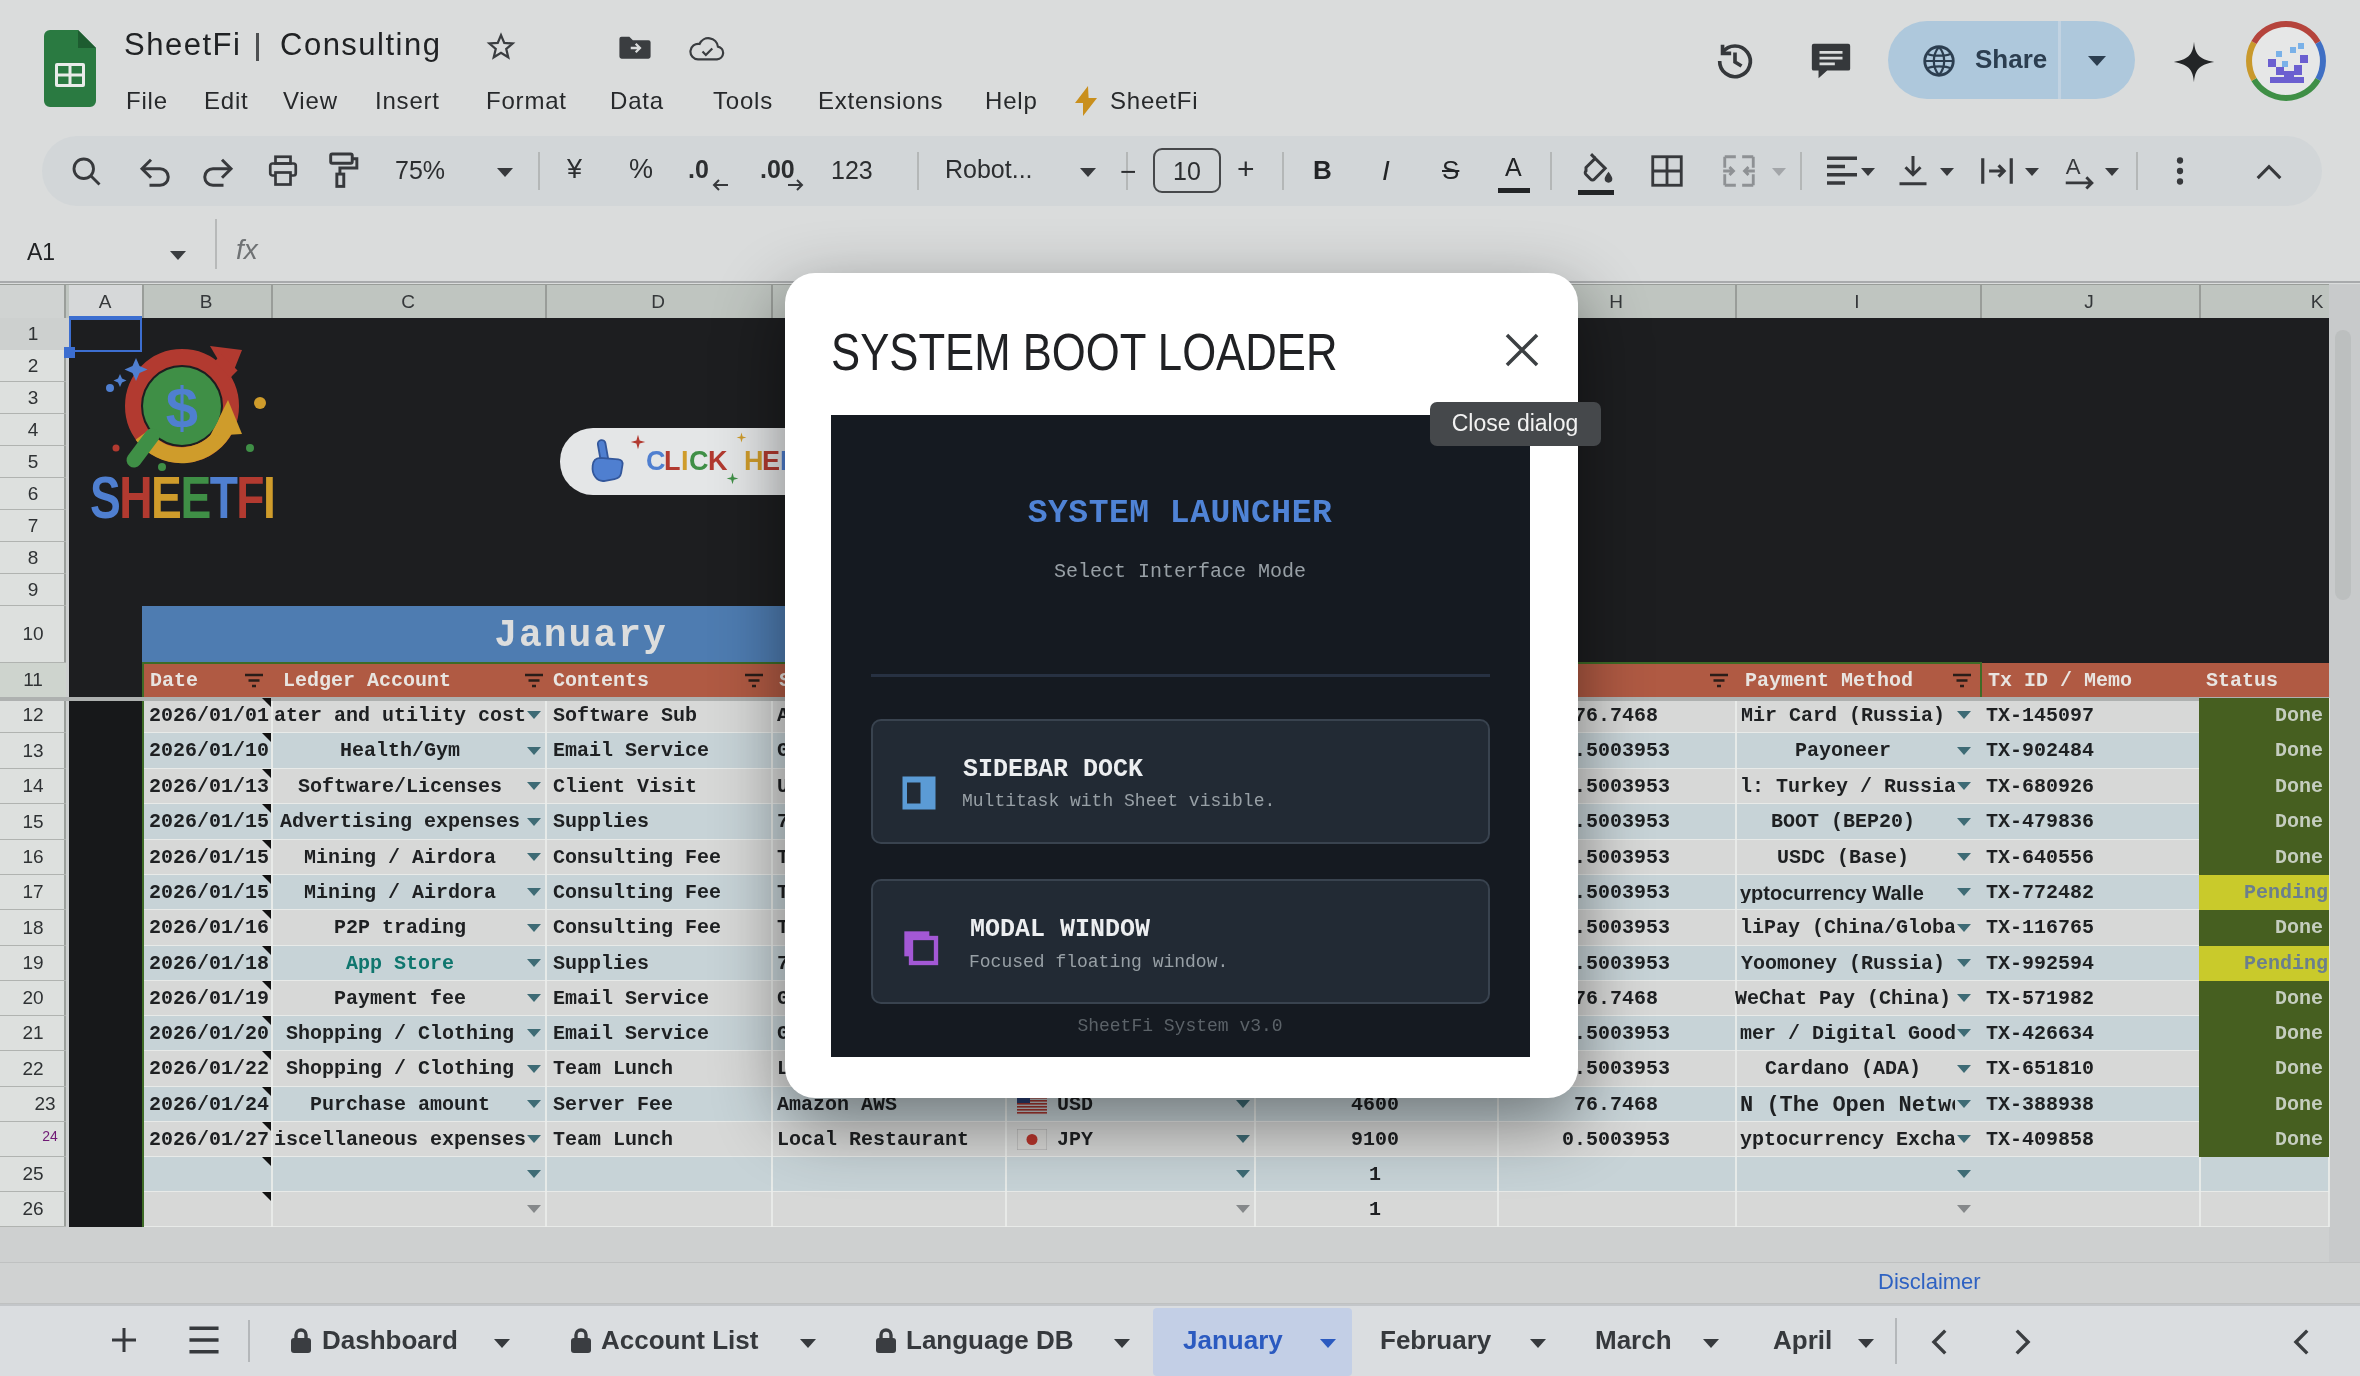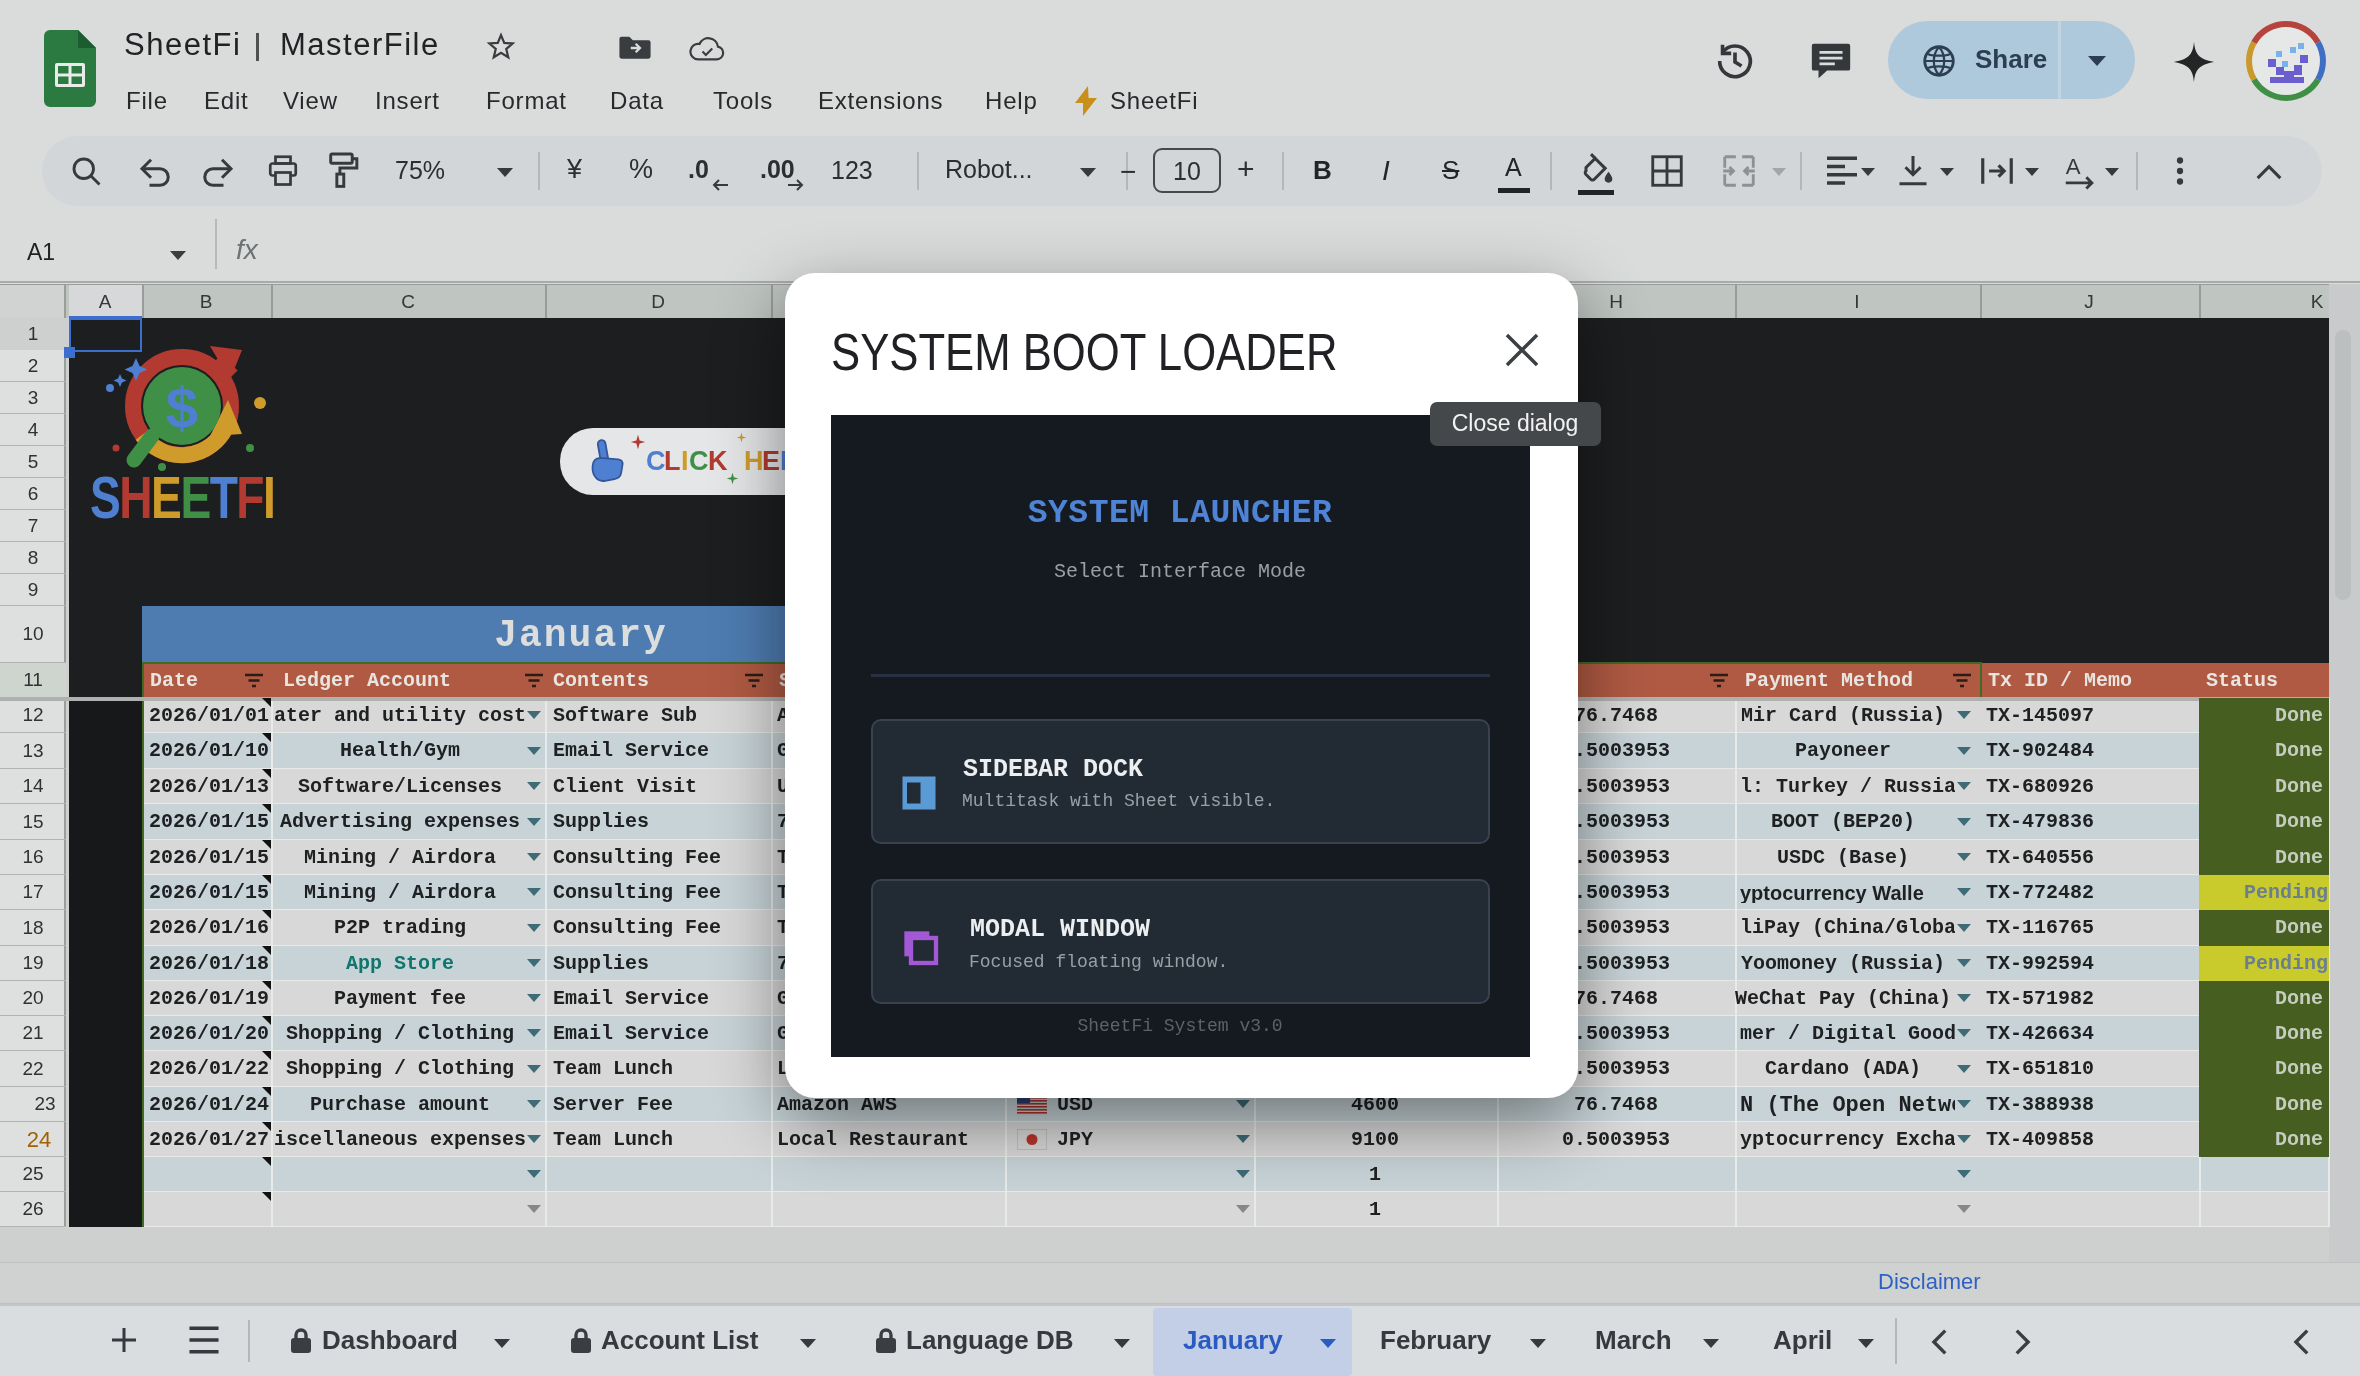--- a/index.html
+++ b/index.html
@@ -7,21 +7,21 @@
 <svg style="position:absolute;left:44px;top:30px;width:52px;height:77px;" viewBox="0 0 52 77">
 <path d="M4 0 H34 L52 18 V71 a6 6 0 0 1 -6 6 H6 a6 6 0 0 1 -6 -6 V6 a6 6 0 0 1 6 -6 Z" fill="#2a7a41"></path>
 <path d="M34 0 L52 18 H34 Z" fill="#1d5c30"></path>
 <rect x="11" y="33" width="30" height="24" rx="2" fill="#e9ece9"></rect>
 <rect x="14" y="36" width="24" height="18" fill="#2a7a41"></rect>
 <rect x="14" y="43.5" width="24" height="3" fill="#e9ece9"></rect>
 <rect x="24.5" y="36" width="3" height="18" fill="#e9ece9"></rect>
 </svg>
 <div style="position:absolute;left:124px;top:29px;font-family:'Liberation Sans',sans-serif;font-size:31px;color:#202224;font-weight:400;line-height:1;white-space:pre;letter-spacing:1.5px;">SheetFi</div>
 <div style="position:absolute;left:256px;top:33px;width:3px;height:28px;background:#4e5052;"></div>
-<div style="position:absolute;left:280px;top:29px;font-family:'Liberation Sans',sans-serif;font-size:31px;color:#202224;font-weight:400;line-height:1;white-space:pre;letter-spacing:1.5px;">MasterFile</div>
+<div style="position:absolute;left:280px;top:29px;font-family:'Liberation Sans',sans-serif;font-size:31px;color:#202224;font-weight:400;line-height:1;white-space:pre;letter-spacing:1.5px;">Consulting</div>
 <svg style="position:absolute;left:486px;top:32px;width:30px;height:30px;" viewBox="0 0 24 24">
       <path d="M12 2.5l2.6 6.2 6.7.5-5.1 4.4 1.6 6.6L12 16.6l-5.8 3.6 1.6-6.6-5.1-4.4 6.7-.5z" fill="none" stroke="#3a3d40" stroke-width="1.8"></path>
     </svg>
 <svg style="position:absolute;left:618px;top:34px;width:34px;height:28px;" viewBox="0 0 24 18">
       <path d="M1 2.5 a1.5 1.5 0 0 1 1.5 -1.5 H8 l2.5 2.5 H21.5 A1.5 1.5 0 0 1 23 5 V15 a1.5 1.5 0 0 1 -1.5 1.5 H2.5 A1.5 1.5 0 0 1 1 15 Z" fill="#3a3d40"></path>
       <path d="M9 9 h6 M12.5 6 l3 3 -3 3" stroke="#dadcdc" stroke-width="1.6" fill="none"></path>
     </svg>
 <svg style="position:absolute;left:689px;top:36px;width:36px;height:26px;" viewBox="0 0 28 19">
       <path d="M7 17.5 a6 6 0 1 1 1.2 -11.9 A7.5 7.5 0 0 1 22.5 7.6 a5 5 0 0 1 -.7 9.9 Z" fill="none" stroke="#3a3d40" stroke-width="1.7"></path>
       <path d="M10.5 11.5 l2.6 2.6 5 -5" stroke="#3a3d40" stroke-width="1.7" fill="none"></path>
@@ -255,21 +255,21 @@
 <div style="position:absolute;left:33px;top:953px;transform:translateX(-50%);font-family:'Liberation Sans',sans-serif;font-size:19px;color:#2f3234;font-weight:400;line-height:1;white-space:pre;">19</div>
 <div style="position:absolute;left:0px;top:1015px;width:66px;height:1px;background:#b0b3b0;"></div>
 <div style="position:absolute;left:33px;top:988px;transform:translateX(-50%);font-family:'Liberation Sans',sans-serif;font-size:19px;color:#2f3234;font-weight:400;line-height:1;white-space:pre;">20</div>
 <div style="position:absolute;left:0px;top:1050px;width:66px;height:1px;background:#b0b3b0;"></div>
 <div style="position:absolute;left:33px;top:1023px;transform:translateX(-50%);font-family:'Liberation Sans',sans-serif;font-size:19px;color:#2f3234;font-weight:400;line-height:1;white-space:pre;">21</div>
 <div style="position:absolute;left:0px;top:1086px;width:66px;height:1px;background:#b0b3b0;"></div>
 <div style="position:absolute;left:33px;top:1059px;transform:translateX(-50%);font-family:'Liberation Sans',sans-serif;font-size:19px;color:#2f3234;font-weight:400;line-height:1;white-space:pre;">22</div>
 <div style="position:absolute;left:0px;top:1121px;width:66px;height:1px;background:#b0b3b0;"></div>
 <div style="position:absolute;left:33px;top:1094px;transform:translateX(-50%);font-family:'Liberation Sans',sans-serif;font-size:19px;color:#2f3234;font-weight:400;line-height:1;white-space:pre;margin-left:12px;">23</div>
 <div style="position:absolute;left:0px;top:1156px;width:66px;height:1px;background:#b0b3b0;"></div>
-<div style="position:absolute;left:39px;top:1129px;transform:translateX(-50%);font-family:'Liberation Sans',sans-serif;font-size:22px;color:#a16207;font-weight:400;line-height:1;white-space:pre;">24</div>
+<div style="position:absolute;left:50px;top:1129px;transform:translateX(-50%);font-family:'Liberation Sans',sans-serif;font-size:14px;color:#701a75;font-weight:400;line-height:1;white-space:pre;">24</div>
 <div style="position:absolute;left:0px;top:1191px;width:66px;height:1px;background:#b0b3b0;"></div>
 <div style="position:absolute;left:33px;top:1164px;transform:translateX(-50%);font-family:'Liberation Sans',sans-serif;font-size:19px;color:#2f3234;font-weight:400;line-height:1;white-space:pre;">25</div>
 <div style="position:absolute;left:0px;top:1226px;width:66px;height:1px;background:#b0b3b0;"></div>
 <div style="position:absolute;left:33px;top:1199px;transform:translateX(-50%);font-family:'Liberation Sans',sans-serif;font-size:19px;color:#2f3234;font-weight:400;line-height:1;white-space:pre;">26</div>
 <div style="position:absolute;left:0px;top:318px;width:66px;height:32px;background:#cdd0cf;"></div>
 <div style="position:absolute;left:0px;top:663px;width:66px;height:34px;background:#ced4ce;"></div>
 <div style="position:absolute;left:33px;top:670px;transform:translateX(-50%);font-family:'Liberation Sans',sans-serif;font-size:19px;color:#2f3234;font-weight:400;line-height:1;white-space:pre;">11</div>
 <div style="position:absolute;left:33px;top:324px;transform:translateX(-50%);font-family:'Liberation Sans',sans-serif;font-size:19px;color:#2f3234;font-weight:400;line-height:1;white-space:pre;">1</div>
 <div style="position:absolute;left:69px;top:318px;width:73px;height:34px;border:2.5px solid #3c6ed0;"></div>
 <div style="position:absolute;left:64px;top:347px;width:11px;height:11px;background:#3c6ed0;"></div>

